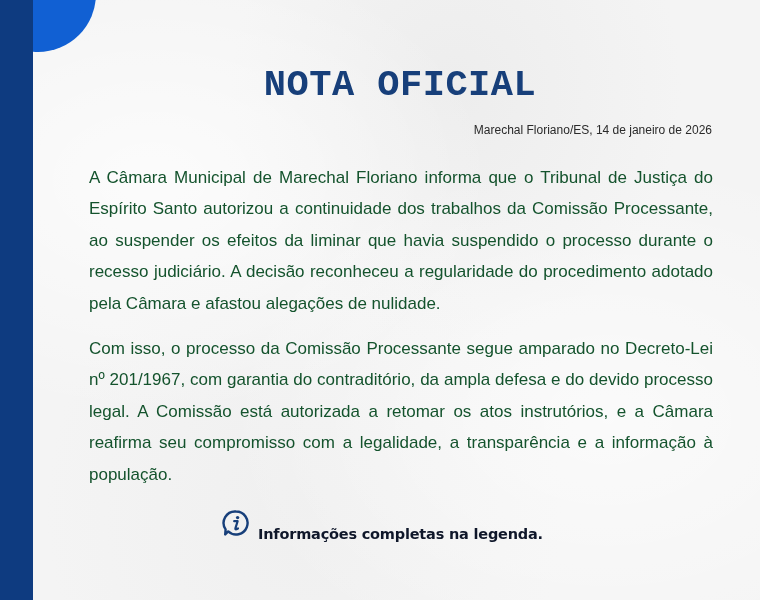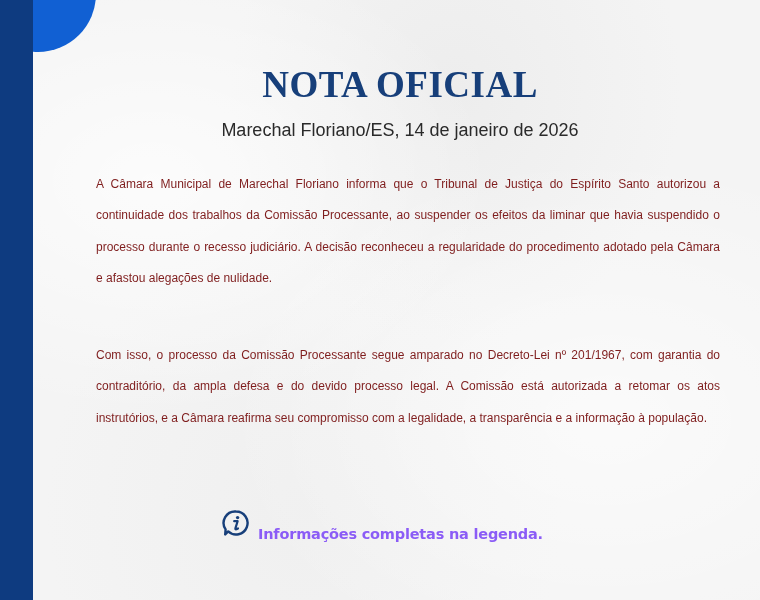--- a/index.html
+++ b/index.html
@@ -42,48 +42,48 @@
       left: 88px;
       top: 0;
       width: 624px;
     }
     .title {
       position: absolute;
       top: 60px;
       left: 0;
       width: 624px;
       text-align: center;
-      font-family: Liberation Serif, serif;
+      font-family: Liberation Mono, monospace;
       font-weight: bold;
       font-size: 37px;
       letter-spacing: 0.5px;
       color: #173f7a;
       margin: 0;
       line-height: 50px;
     }
     .date {
       position: absolute;
       top: 119px;
       left: 0;
       width: 624px;
-      text-align: center;
+      text-align: right;
       font-family: "Liberation Sans", sans-serif;
-      font-size: 18px;
+      font-size: 12px;
       color: #2a2a2a;
       line-height: 22px;
     }
     .para {
       position: absolute;
       left: 0;
       width: 624px;
-      margin: 8px;
+      margin: 1px;
       font-family: "Liberation Sans", sans-serif;
-      font-size: 12px;
+      font-size: 17px;
       line-height: 31.4px;
-      color: #7f1d1d;
+      color: #14532d;
       text-align: justify;
       text-align-last: left;
     }
     .para1 { top: 161px; }
     .para2 { top: 332px; }
     .footer-note {
       position: absolute;
       top: 504px;
       left: 222px;
       display: flex;
@@ -92,21 +92,21 @@
     }
     .info-icon {
       width: 28px;
       height: 28px;
       display: inline-block;
     }
     .footer-text {
       font-family: "DejaVu Sans", sans-serif;
       font-weight: bold;
       font-size: 14.5px;
-      color: #8b5cf6;
+      color: #0f172a;
       letter-spacing: -0.2px;
       margin-top: 22px;
     }
   </style>
 </head>
 <body>
 
 <div class="side-strip"></div>
 <div class="corner-circle"></div>
 

